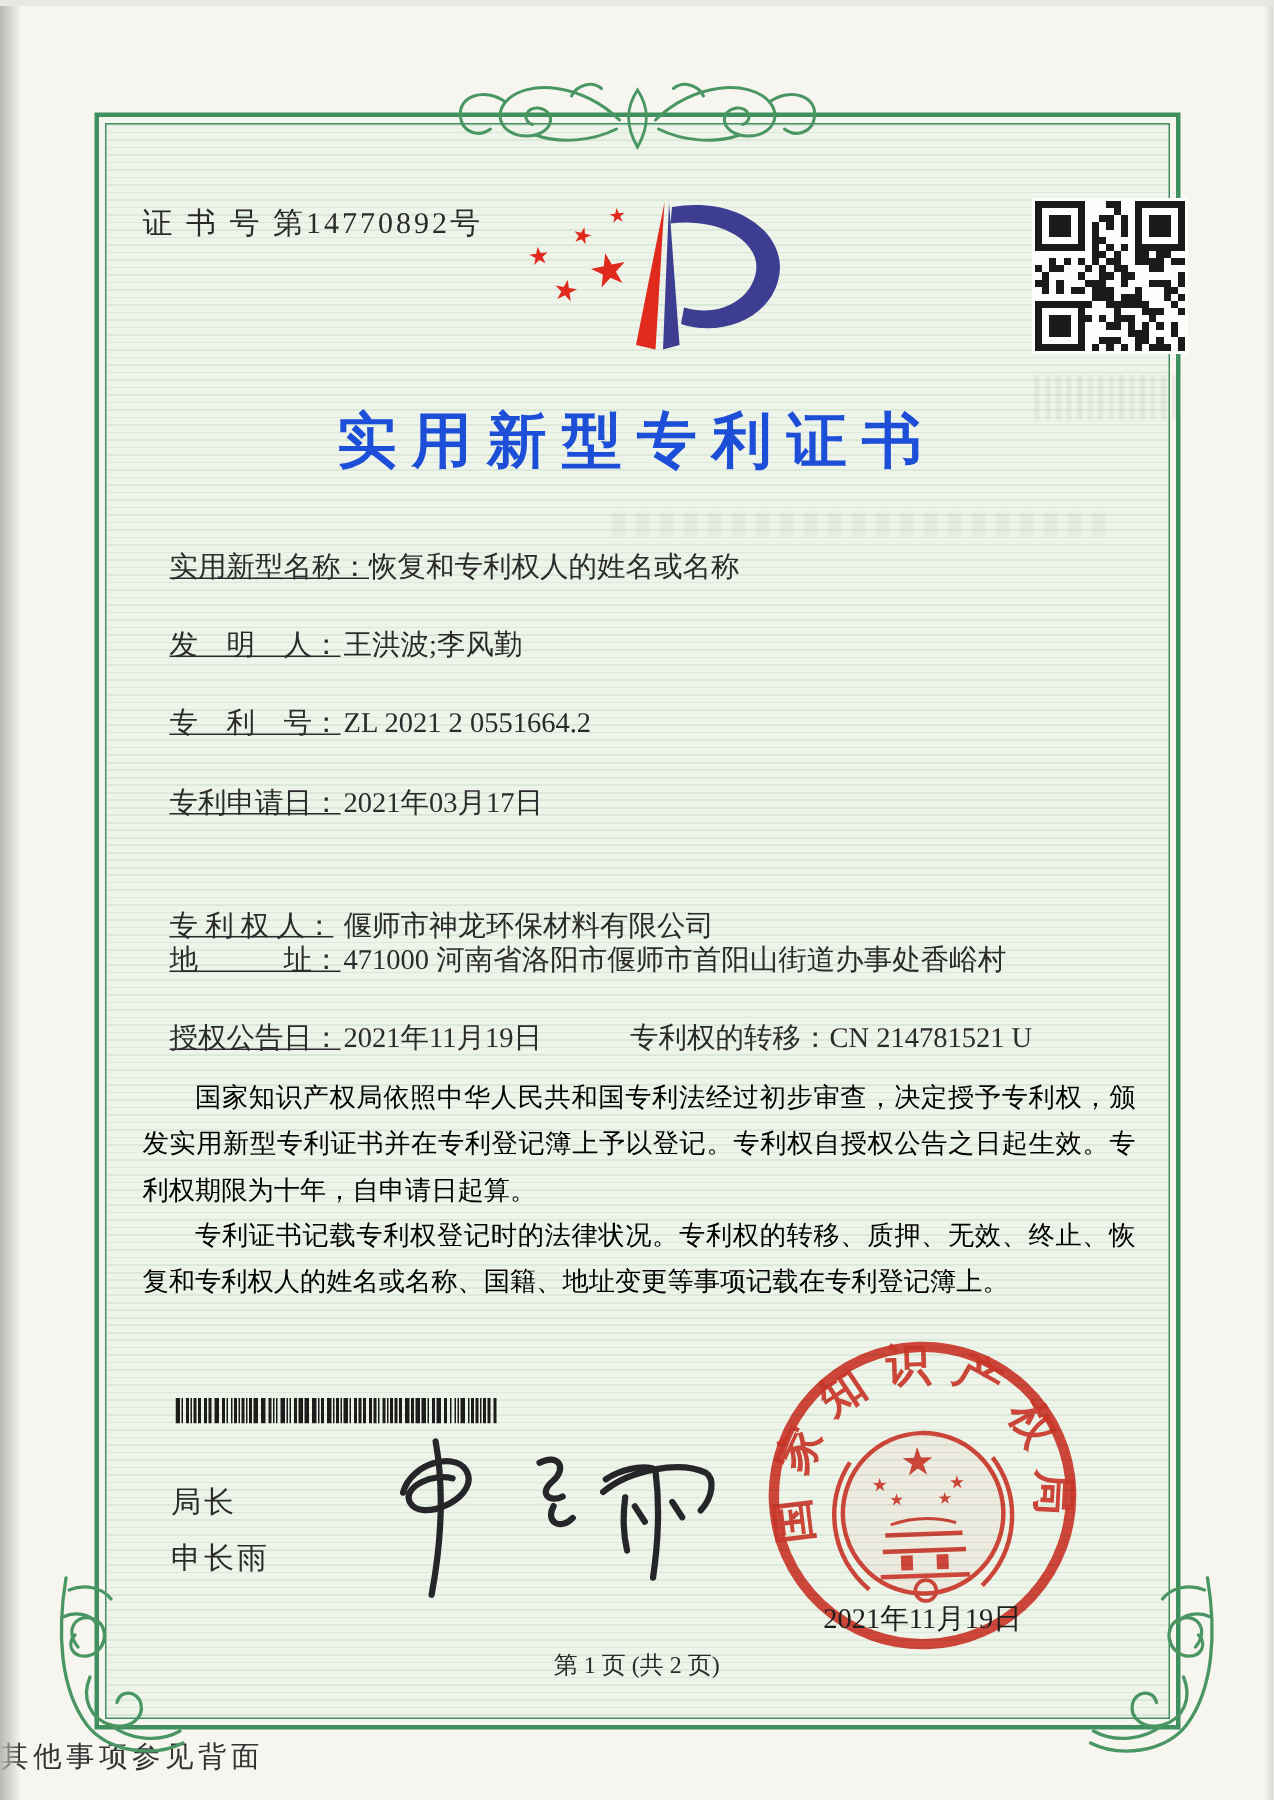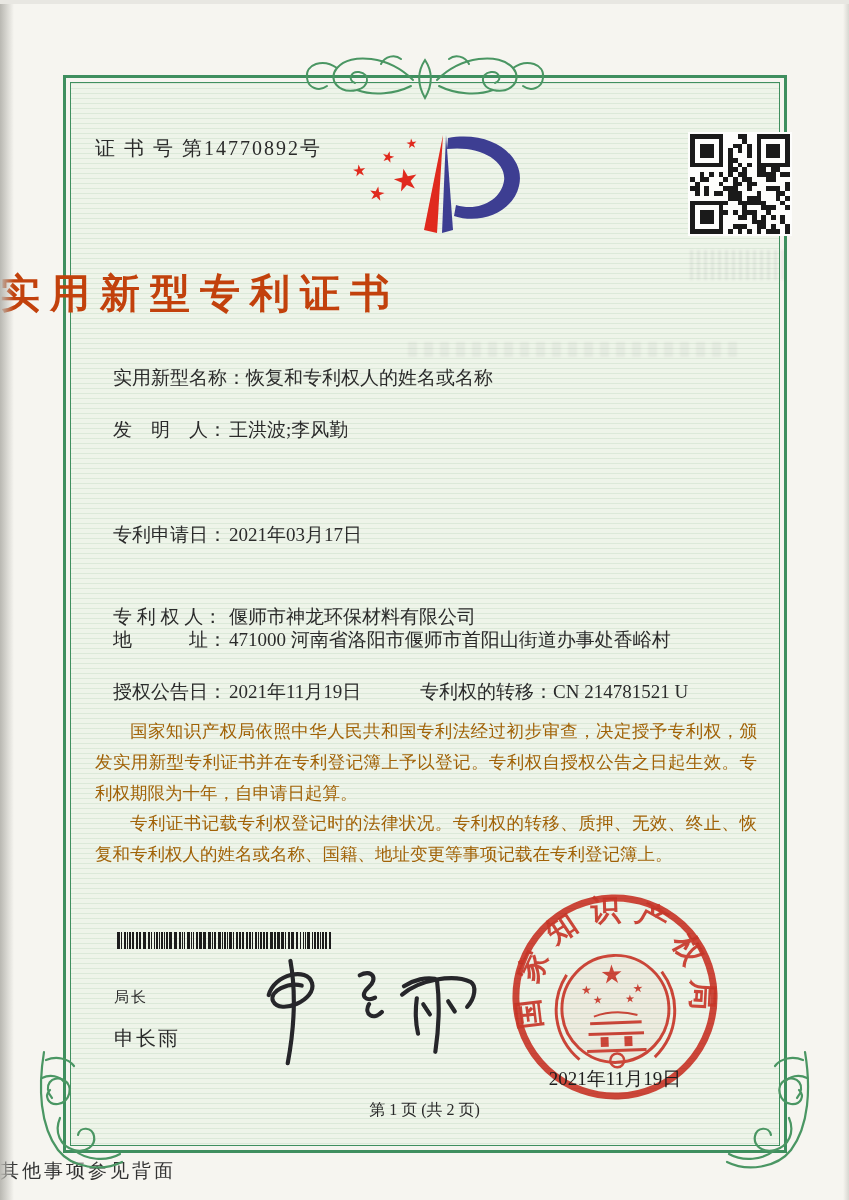--- a/index.html
+++ b/index.html
@@ -38,35 +38,35 @@
   .corner-orn.right{right:30px;bottom:28px;transform:scaleX(-1);}
 
   .cert-no{position:absolute;left:95px;top:131px;font-size:20px;letter-spacing:2px;white-space:pre;}
   .logo{position:absolute;left:342px;top:116px;}
   .qr{position:absolute;left:688px;top:128px;width:100px;height:100px;background:#fdfdfc;padding:2px;}
   .ghost-qr{position:absolute;left:690px;top:246px;width:98px;height:30px;filter:blur(1px);opacity:.55;
     background:repeating-linear-gradient(90deg, rgba(70,70,85,0.14) 0 3px, transparent 3px 7px);}
   .ghost-line{position:absolute;left:408px;top:338px;width:330px;height:15px;filter:blur(1.2px);opacity:.5;
     background:repeating-linear-gradient(90deg, rgba(90,90,100,0.12) 0 9px, transparent 9px 16px);}
 
-  .title{position:absolute;left:0;width:100%;top:262px;text-align:left;
-    font-size:40px;font-weight:700;letter-spacing:10px;color:#c2410c;}
+  .title{position:absolute;left:0;width:100%;top:262px;text-align:center;
+    font-size:40px;font-weight:700;letter-spacing:10px;color:#1d4ed8;}
 
   .field{position:absolute;left:113px;font-size:19px;white-space:pre;}
-  .field .lbl{display:inline-block;min-width:116px;}
+  .field .lbl{display:inline-block;min-width:116px;text-decoration:underline;}
   .f1{top:361px}.f2{top:413px}.f3{top:465px}.f4{top:518px}.f5{top:600px}.f6{top:623px}
   .f7a{top:675px;left:113px}.f7b{top:675px;left:420px}
 
   .legal{position:absolute;left:95px;top:712px;width:662px;font-size:17.5px;line-height:1.76;
-    text-align:justify;color:#a16207;}
+    text-align:justify;color:#000000;}
   .legal p{margin:0;text-indent:2em;}
 
   .barcode{position:absolute;left:117px;top:928px;width:215px;height:17px;}
 
-  .director-label{position:absolute;left:114px;top:984px;font-size:15px;letter-spacing:2px;
+  .director-label{position:absolute;left:114px;top:984px;font-size:20px;letter-spacing:2px;
     font-family:"Liberation Sans","DejaVu Sans",sans-serif;}
   .director-name{position:absolute;left:114px;top:1021px;font-size:20px;letter-spacing:2px;
     font-family:"Liberation Sans","DejaVu Sans",sans-serif;}
   .signature{position:absolute;left:238px;top:948px;transform:rotate(-2deg);}
 
   .seal{position:absolute;left:506px;top:884px;width:218px;height:218px;
     mix-blend-mode:multiply;transform:rotate(-2deg);}
   .seal-date{position:absolute;left:506px;top:1062px;width:218px;text-align:center;
     font-size:19px;color:#1f1f1f;white-space:pre;}
 
@@ -358,20 +358,21 @@
         <rect x="18" y="20" width="1" height="1" fill="#1a1a1a"></rect>
         <rect x="20" y="20" width="1" height="1" fill="#1a1a1a"></rect>
       </svg></div>
   <div class="ghost-qr"></div>
   <div class="ghost-line"></div>
 
   <div class="title">实用新型专利证书</div>
 
   <div class="field f1"><span class="lbl">实用新型名称：</span><span>恢复和专利权人的姓名或名称</span></div>
   <div class="field f2"><span class="lbl">发　明　人：</span><span>王洪波;李风勤</span></div>
+  <div class="field f3"><span class="lbl">专　利　号：</span><span>ZL 2021 2 0551664.2</span></div>
   <div class="field f4"><span class="lbl">专利申请日：</span><span>2021年03月17日</span></div>
   <div class="field f5"><span class="lbl">专 利 权 人：</span><span>偃师市神龙环保材料有限公司</span></div>
   <div class="field f6"><span class="lbl">地　　　址：</span><span>471000 河南省洛阳市偃师市首阳山街道办事处香峪村</span></div>
   <div class="field f7a"><span class="lbl">授权公告日：</span><span>2021年11月19日</span></div>
   <div class="field f7b"><span>专利权的转移：</span><span>CN 214781521 U</span></div>
 
   <div class="legal">
     <p>国家知识产权局依照中华人民共和国专利法经过初步审查，决定授予专利权，颁发实用新型专利证书并在专利登记簿上予以登记。专利权自授权公告之日起生效。专利权期限为十年，自申请日起算。</p>
     <p>专利证书记载专利权登记时的法律状况。专利权的转移、质押、无效、终止、恢复和专利权人的姓名或名称、国籍、地址变更等事项记载在专利登记簿上。</p>
   </div>

